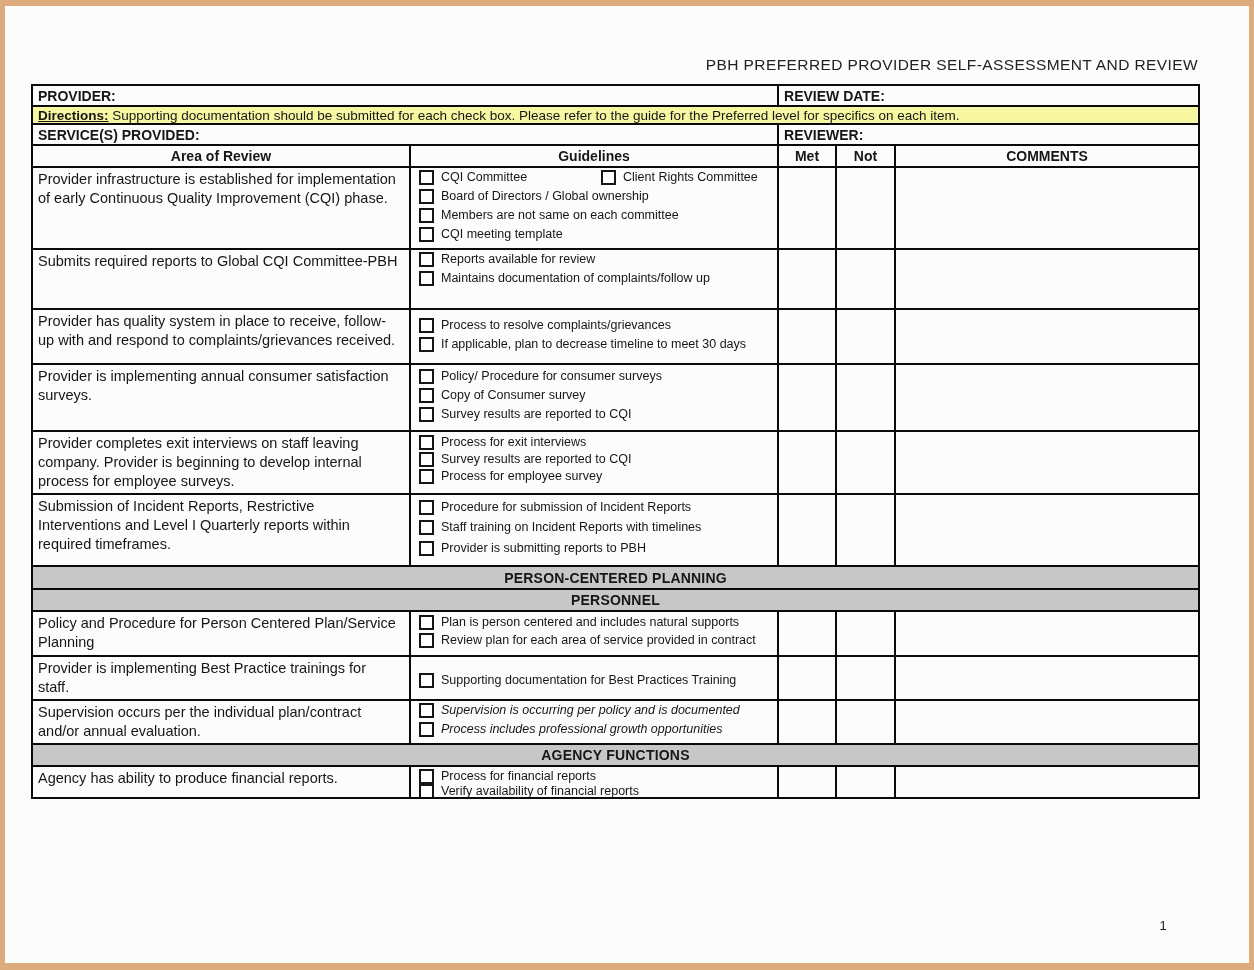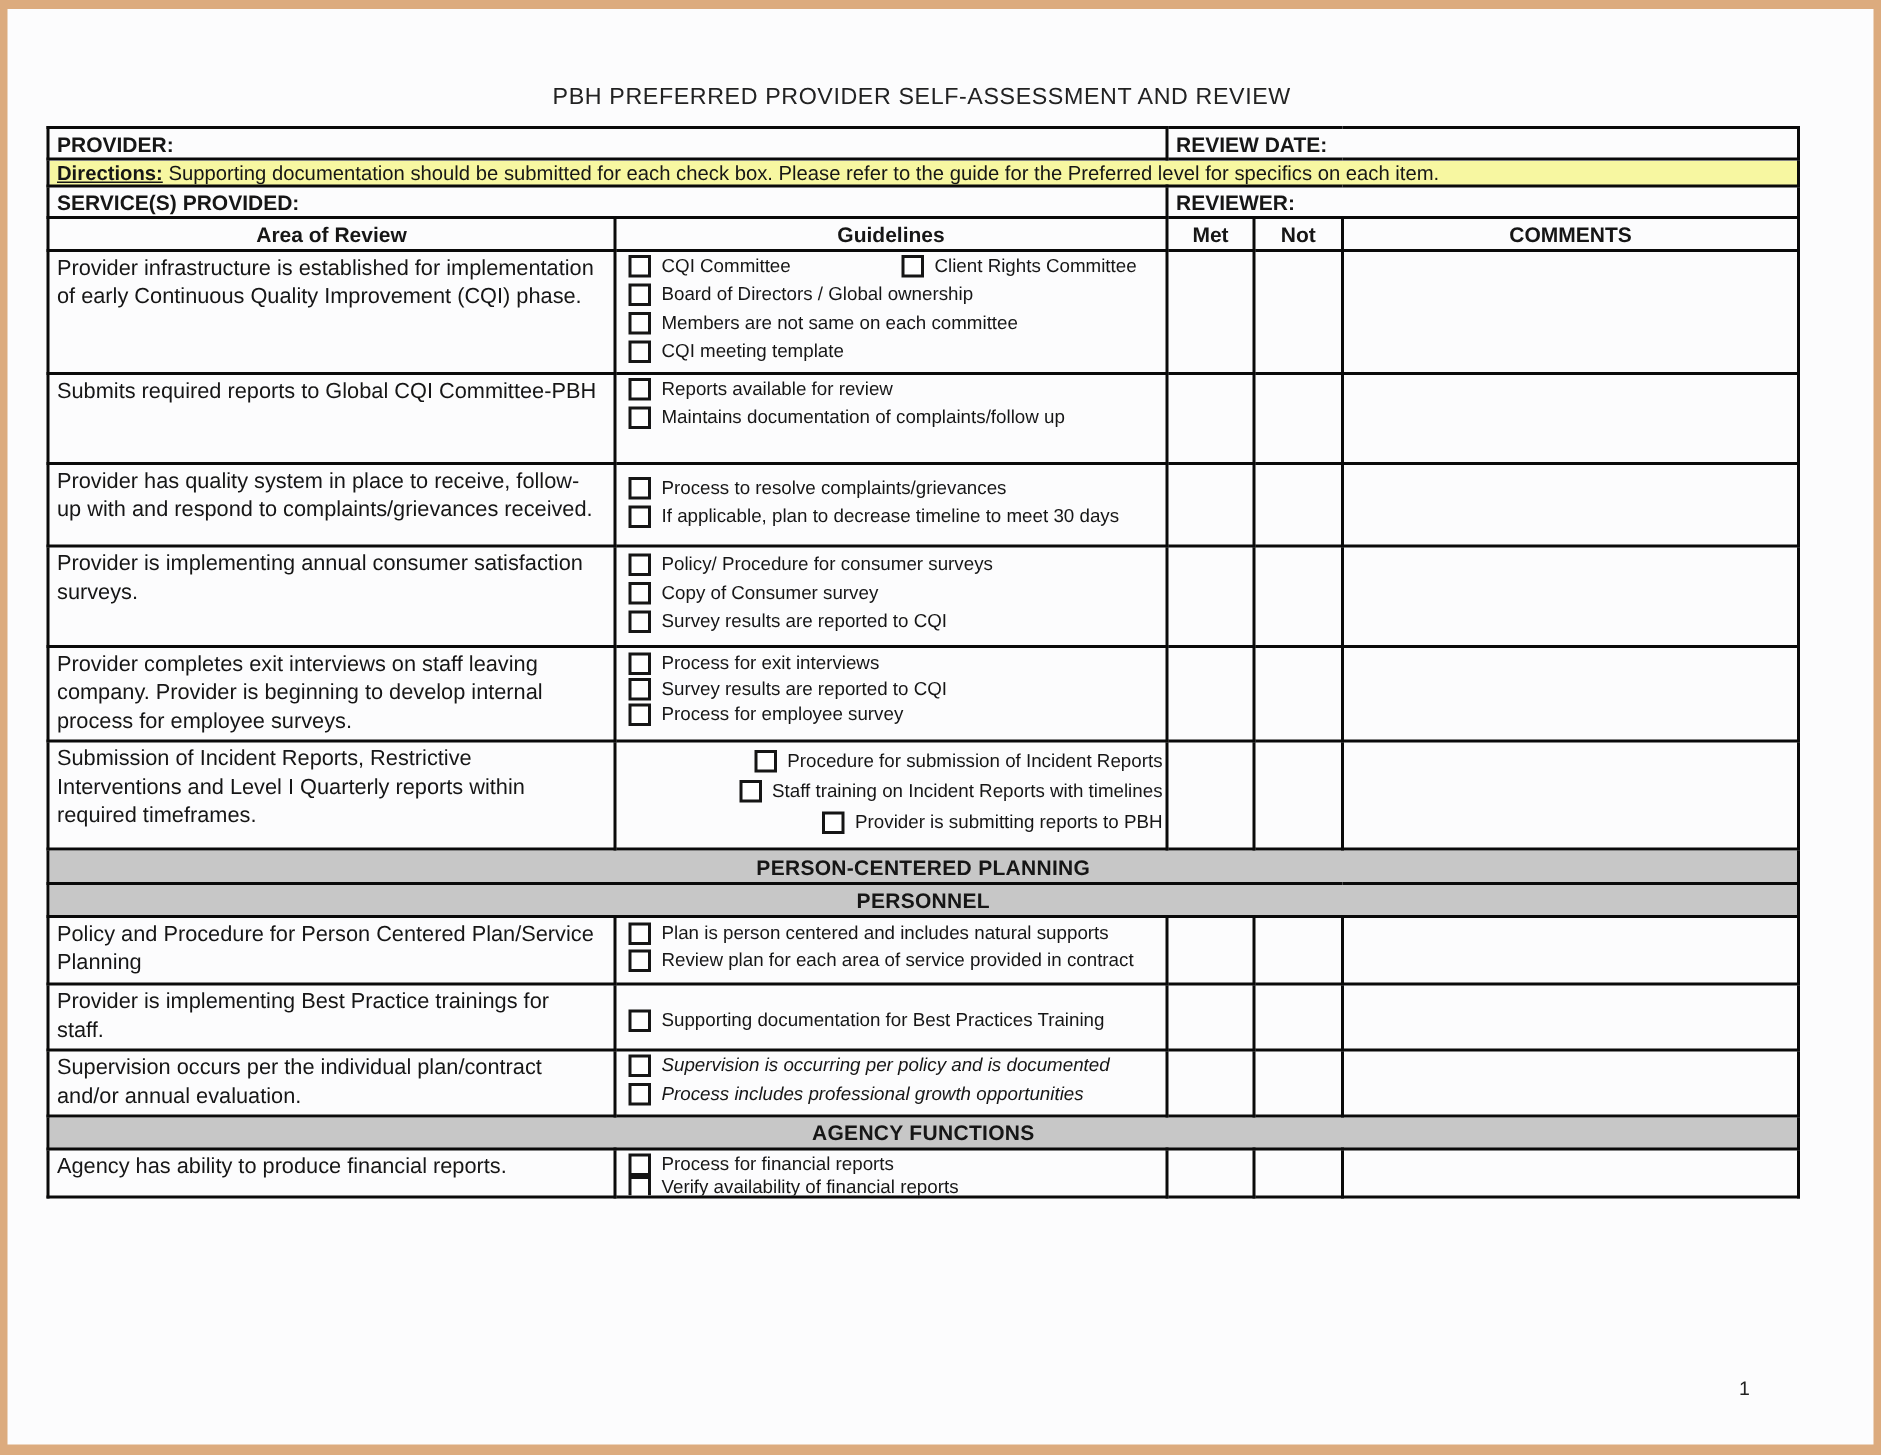--- a/index.html
+++ b/index.html
@@ -8,21 +8,21 @@
   html,body{margin:0;padding:0}
   body{
     width:1254px;height:970px;box-sizing:border-box;
     background:var(--page-bg);
     border:5px solid var(--frame);
     border-top-width:6px;border-bottom-width:7px;
     position:relative;overflow:hidden;
     font-family:"Liberation Sans",sans-serif;color:#161616;
   }
   .title{
-    margin:50px 0 10px 26px;width:1167px;text-align:center;
+    margin:50px 0 10px 26px;width:1167px;text-align:right;
     font-size:15.5px;letter-spacing:.4px;color:#222;white-space:nowrap;
   }
   table.form{
     border-collapse:collapse;table-layout:fixed;
     width:1167px;margin-left:26px;
   }
   td,th{border:2px solid var(--line);padding:0;vertical-align:top;overflow:hidden}
   .meta-cell{font-weight:bold;font-size:14px;padding:1px 5px;vertical-align:middle}
   .directions-cell{
     background:var(--dir-bg);font-size:13.5px;padding:0 5px;vertical-align:middle;
@@ -197,21 +197,21 @@
         </td>
         <td></td>
         <td></td>
         <td></td>
       </tr>
       <tr style="height: 72px;">
         <td class="area-cell">
           <div>Submission of Incident Reports, Restrictive Interventions and Level I Quarterly reports within required timeframes.</div>
         </td>
         <td>
-          <div class="gwrap" style="height: 66px; justify-content: space-around; align-items: flex-end;">
+          <div class="gwrap" style="height: 66px; justify-content: space-around;">
             <div class="citem">
               <span class="cbox"></span>
               <span>Procedure for submission of Incident Reports</span>
             </div>
             <div class="citem">
               <span class="cbox"></span>
               <span>Staff training on Incident Reports with timelines</span>
             </div>
             <div class="citem">
               <span class="cbox"></span>

